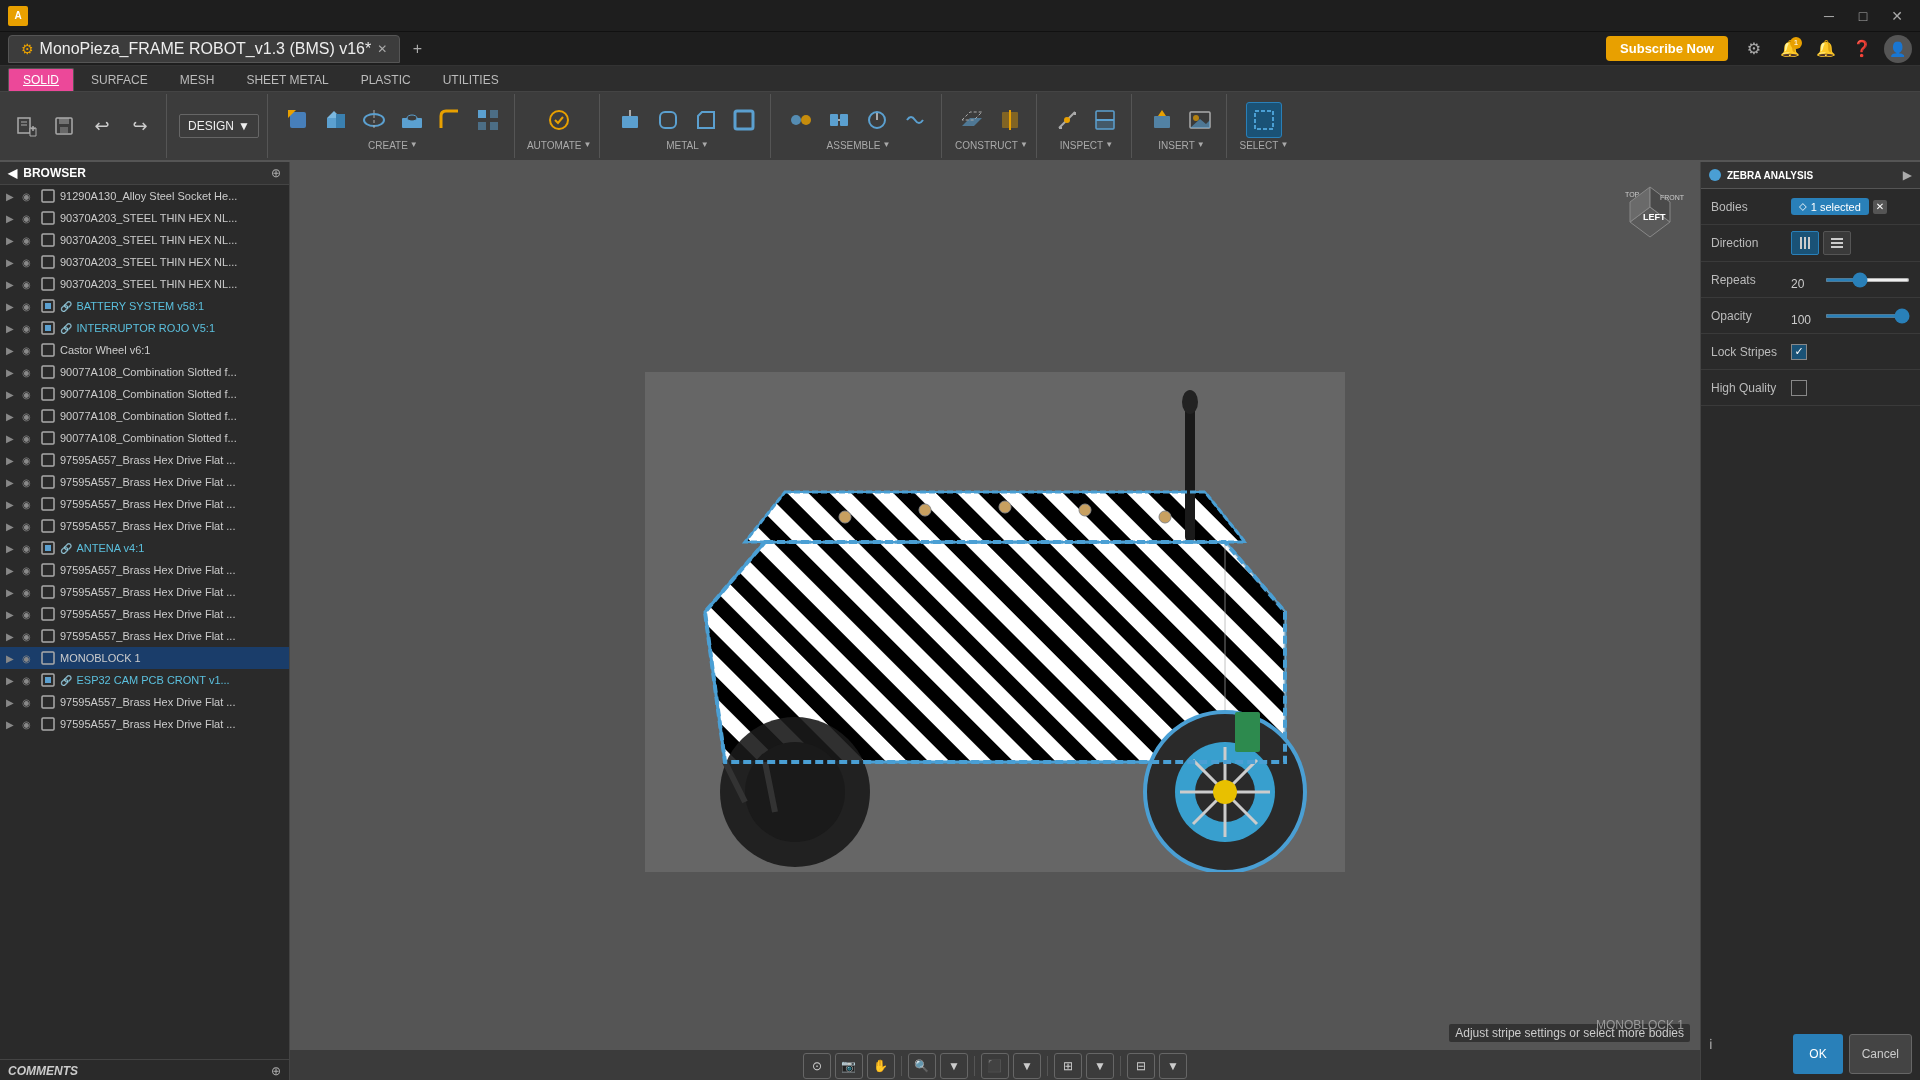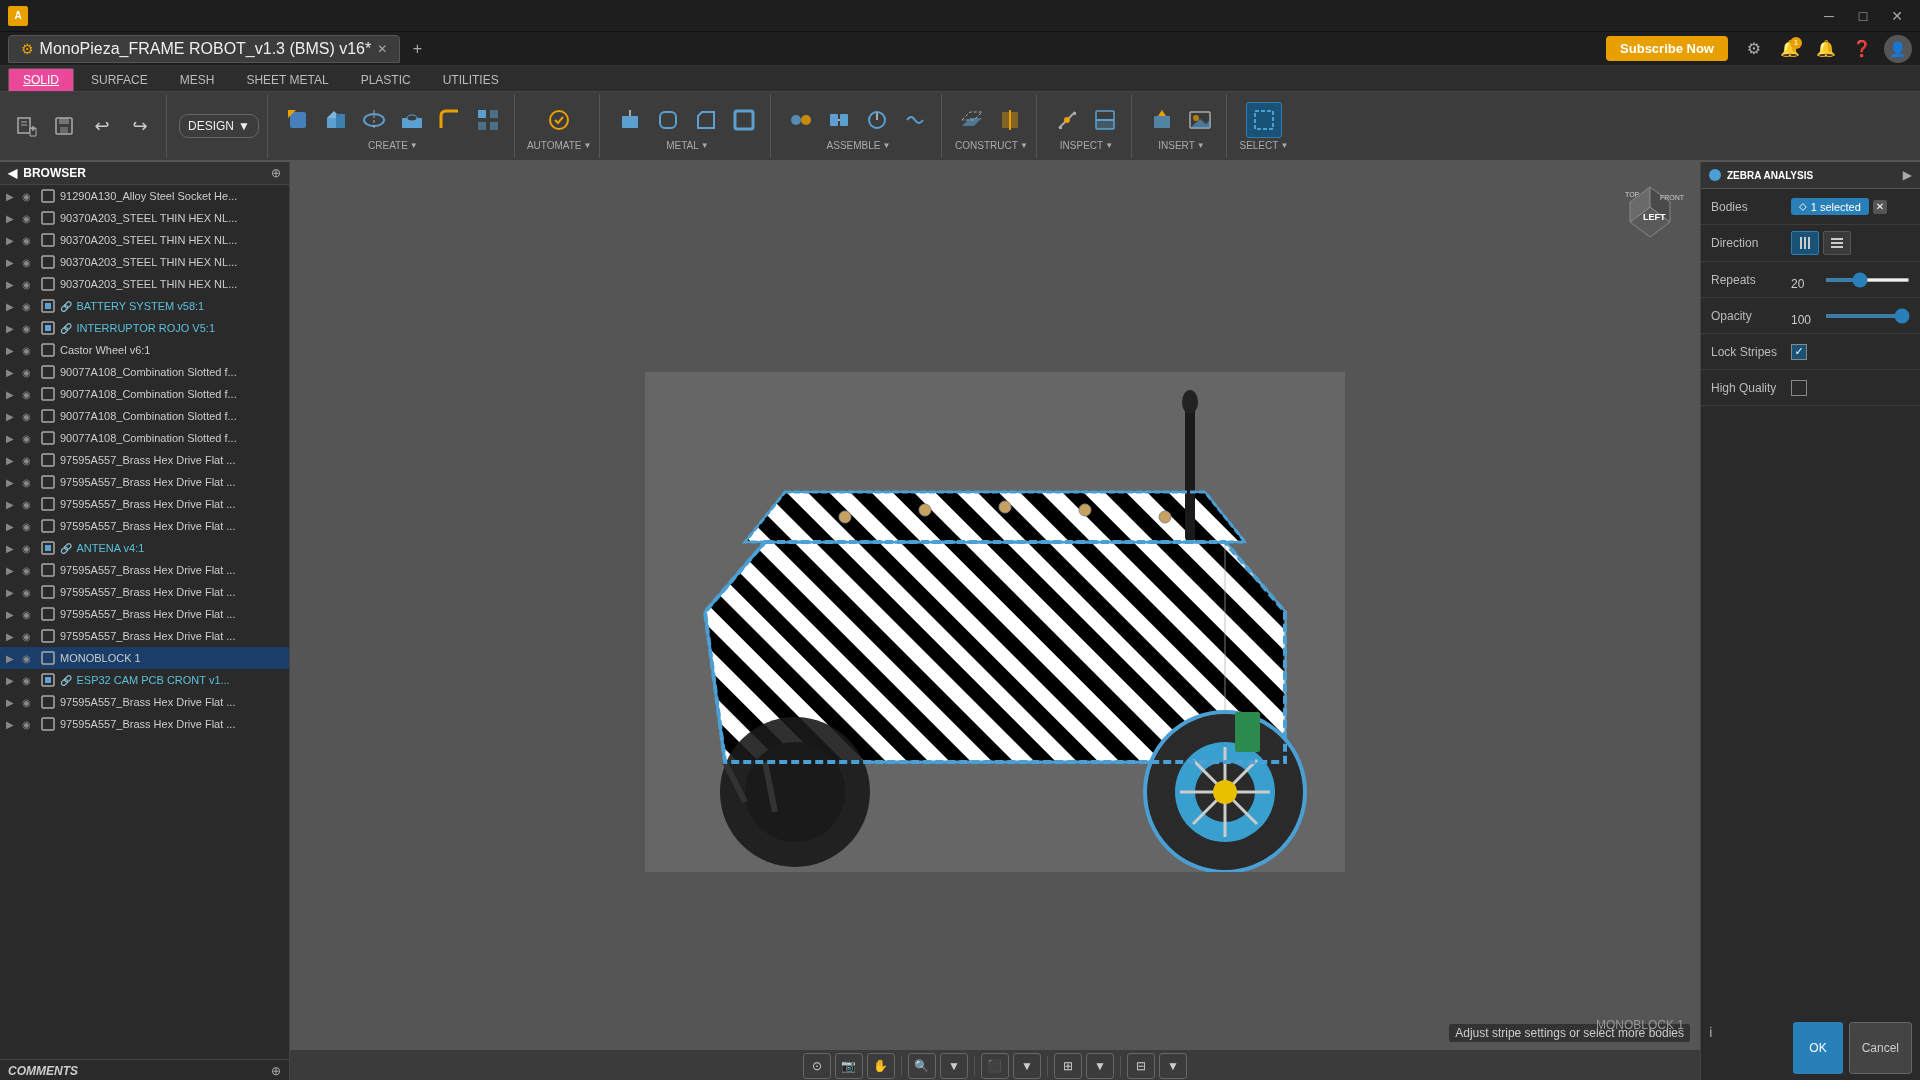--- a/index.html
+++ b/index.html
@@ -70,23 +70,23 @@
       border: 1px solid transparent;
       border-radius: 3px;
       cursor: pointer;
       display: flex;
       align-items: center;
       justify-content: center;
       color: #ccc;
       font-size: 18px;
     }
     .toolbar-btn.active { background: #1a5276; border-color: #2980b9; }
-    .toolbar-label { font-size: 10px; color: #aaa; display: flex; align-items: center; gap: 2px; }
+    .toolbar-label { font-size: 10px; color: #aaa; display: flex; align-items: flex-start; gap: 2px; }
     .toolbar-label .caret { font-size: 8px; }
-    .design-btn { background: #3c3c3c; border: 1px solid #666; padding: 4px 8px; color: #eee; cursor: pointer; border-radius: 9px; font-size: 12px; display: flex; align-items: center; gap: 4px; }
+    .design-btn { background: #3c3c3c; border: 1px solid #666; padding: 4px 8px; color: #eee; cursor: pointer; border-radius: 2px; font-size: 12px; display: flex; align-items: center; gap: 4px; }
 
     
     #main {
       display: flex;
       height: calc(1080px - 32px - 26px - 70px - 32px);
     }
 
     
     #sidebar {
       width: 290px;
@@ -221,21 +221,21 @@
     .checkbox-custom.checked::after { content: '✓'; color: white; font-size: 11px; }
     .checkbox-empty { width: 16px; height: 16px; border: 1px solid #888; background: transparent; cursor: pointer; }
     .analysis-footer {
       display: flex;
       justify-content: flex-end;
       padding: 8px;
       gap: 6px;
       margin-top: auto;
     }
     .btn-ok { background: #2980b9; border: none; color: white; padding: 4px 16px; border-radius: 3px; cursor: pointer; font-size: 12px; }
-    .btn-cancel { background: #444; border: 1px solid #666; color: #ccc; padding: 18px 12px; border-radius: 3px; cursor: pointer; font-size: 12px; }
+    .btn-cancel { background: #444; border: 1px solid #666; color: #ccc; padding: 12px 12px; border-radius: 3px; cursor: pointer; font-size: 12px; }
     .info-icon { color: #aaa; cursor: pointer; font-size: 14px; margin-right: auto; }
 
     
     #tab-bar {
       height: 34px;
       background: #1e1e1e;
       display: flex;
       align-items: center;
       padding: 0 8px;
       border-bottom: 1px solid #333;

